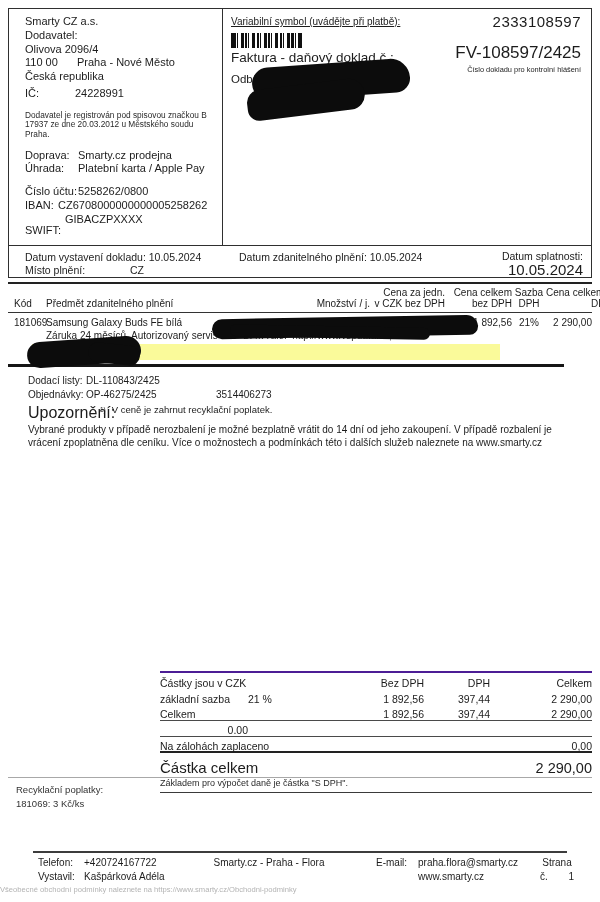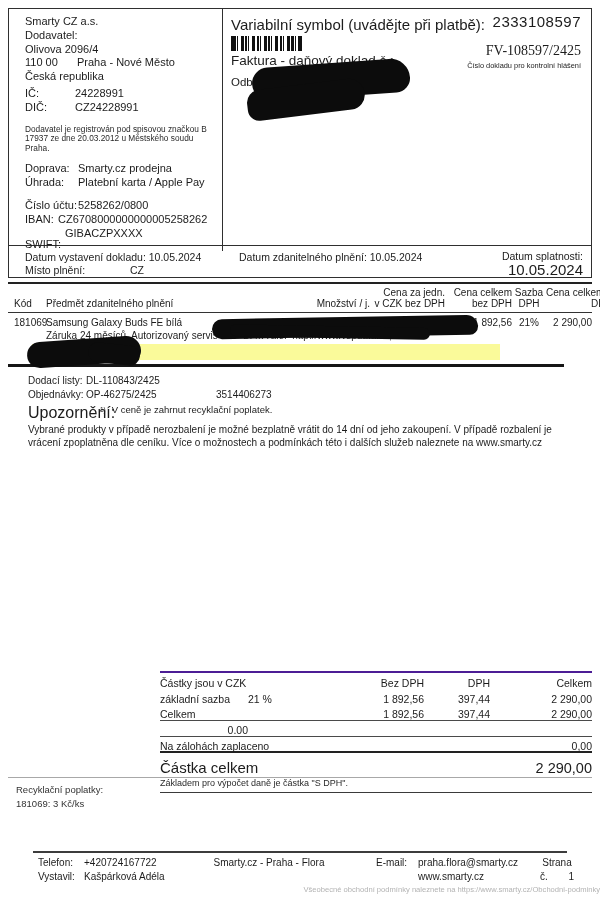--- a/index.html
+++ b/index.html
@@ -12,29 +12,29 @@
   .supplier{border-right:1px solid #2f2f2f;padding:6px 6px 0 16px;box-sizing:border-box;line-height:13.8px;}
   .kv{display:flex;}
   .kv .k{flex:none;}
   .k50{width:50px;} .k53{width:53px;} .k33{width:33px;} .k40{width:40px;margin-top:11px;}
   .reg-note{font-size:8.3px;line-height:9.6px;color:#2a2a2a;margin-top:10px;width:186px;}
   .grp{margin-top:9px;}
   .zip{display:inline-block;width:52px;}
 
   .invoice-head{position:relative;padding:4px 10px 0 8px;box-sizing:border-box;}
   .vs-line{display:flex;justify-content:space-between;align-items:flex-start;}
-  .vs-label{font-size:15px;padding-top:3px;}
+  .vs-label{font-size:10px;padding-top:3px;text-decoration:underline;}
   .vs-number{font-size:15px;letter-spacing:.5px;}
   .barcode{width:66px;height:15px;margin-top:3px;
     background:
       repeating-linear-gradient(90deg,#101010 0px,#101010 2px,#fff 2px,#fff 3px,#101010 3px,#101010 4px,#fff 4px,#fff 7px,#101010 7px,#101010 10px,#fff 10px,#fff 11.5px);
     border-left:3px solid #101010;border-right:2px solid #101010;}
   .doc-title{font-size:13.5px;margin-top:2px;}
   .doc-num-wrap{position:absolute;right:10px;top:34px;text-align:right;}
-  .doc-number{font-size:14px;font-family:Liberation Serif, serif;}
+  .doc-number{font-size:17px;}
   .doc-note{font-size:7.4px;color:#222;margin-top:2px;}
   .customer-label{margin-top:8px;font-size:11.5px;}
 
   .dates-row{border-top:1px solid #2f2f2f;display:grid;grid-template-columns:214px 250px 1fr;
     padding:5px 8px 4px 16px;box-sizing:border-box;height:32px;font-size:10.5px;}
   .dates-c1 .line{line-height:13px;display:flex;}
   .dates-c1 .pl{width:105px;}
   .due{ text-align:right;}
   .due .due-label{font-size:10.5px;line-height:11px;}
   .due .due-value{font-size:15px;line-height:16px;}
@@ -85,21 +85,21 @@
 
   
   .footer-rule{position:absolute;left:33px;top:851px;width:534px;height:2px;background:#3c3c3c;}
   .footer{position:absolute;left:38px;top:856px;width:542px;display:grid;grid-template-columns:152px 158px 1fr 46px;font-size:10px;line-height:13.5px;}
   .footer .frow{display:flex;}
   .footer .flbl{width:46px;}
   .footer .flbl2{width:42px;}
   .footer .center{text-align:center;}
   .page-col{display:flex;flex-direction:column;align-items:center;}
   .page-col .pn{display:flex;justify-content:space-between;width:34px;}
-  .terms{position:absolute;left:0;top:885px;width:600px;text-align:right;font-size:7.6px;color:#b3b3b3;}
+  .terms{position:absolute;left:0;top:885px;width:600px;text-align:left;font-size:7.6px;color:#b3b3b3;}
 
   
   .blob{position:absolute;background:#0c0c0c;}
   .r-customer-1{left:252px;top:63px;width:158px;height:34px;border-radius:18px 22px 16px 20px;transform:rotate(-4deg);}
   .r-customer-2{left:247px;top:84px;width:118px;height:31px;border-radius:16px 20px 18px 14px;transform:rotate(-7deg);}
   .r-item-1{left:212px;top:317px;width:266px;height:20px;border-radius:12px 14px 10px 12px;transform:rotate(-1deg);}
   .r-item-2{left:230px;top:326px;width:200px;height:12px;border-radius:8px;transform:rotate(1deg);}
   .r-serial-1{left:27px;top:339px;width:114px;height:26px;border-radius:14px 16px 12px 14px;transform:rotate(-4deg);}
   .r-serial-2{left:88px;top:344px;width:52px;height:20px;border-radius:10px;transform:rotate(6deg);}
 </style>
@@ -113,24 +113,20 @@
       <div class="supplier">
         <div>Smarty CZ a.s.</div>
         <div>Dodavatel:</div>
         <div>Olivova 2096/4</div>
         <div><span class="zip">110 00</span><span>Praha - Nové Město</span></div>
         <div>Česká republika</div>
         <div class="kv" style="margin-top:3px;">
             <span class="k k50">IČ:</span>
             <span>24228991</span>
           </div>
-        <div class="kv">
-            <span class="k k50">DIČ:</span>
-            <span>CZ24228991</span>
-          </div>
         <div class="reg-note">Dodavatel je registrován pod spisovou značkou B 17937 ze dne 20.03.2012 u Městského soudu Praha.</div>
         <div class="grp">
           <div class="kv">
               <span class="k k53">Doprava:</span>
               <span>Smarty.cz prodejna</span>
             </div>
           <div class="kv">
               <span class="k k53">Úhrada:</span>
               <span>Platební karta / Apple Pay</span>
             </div>

